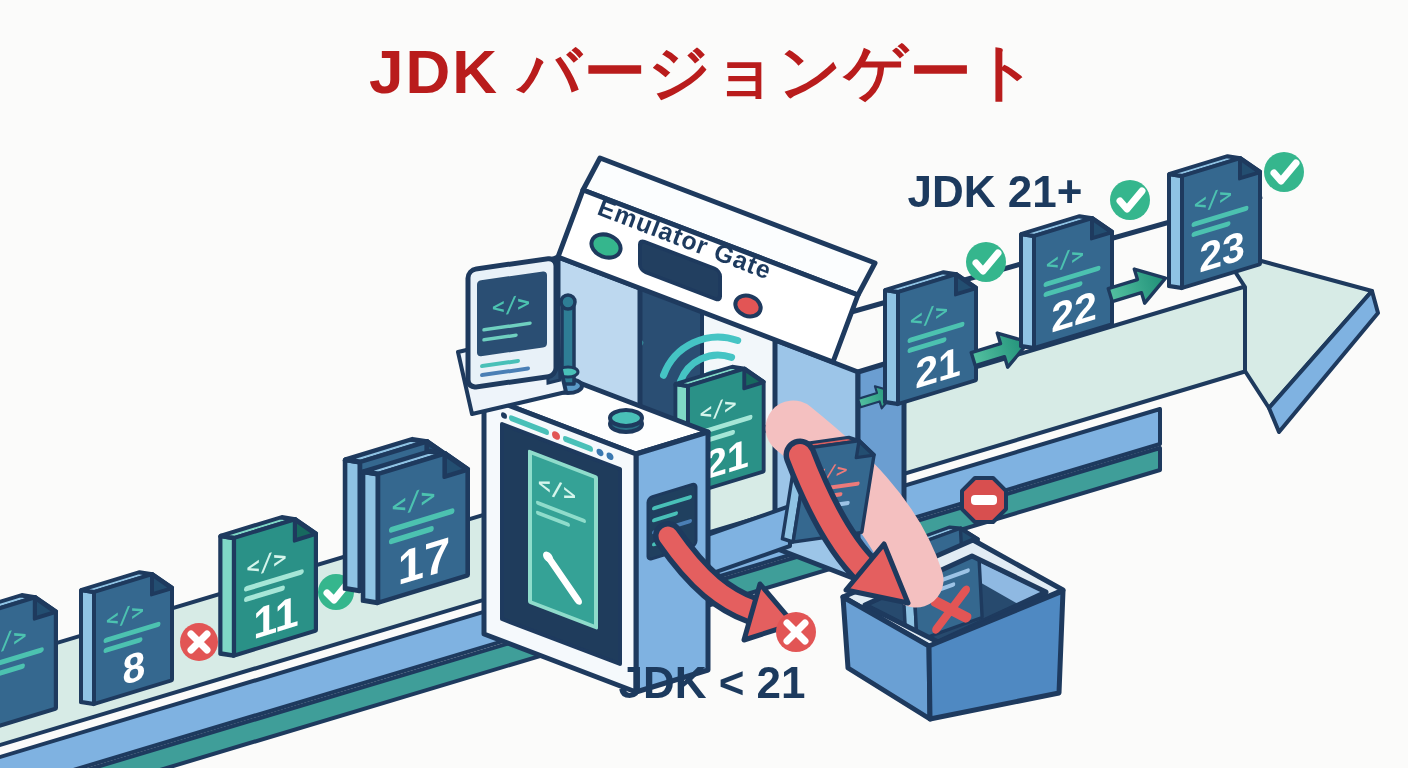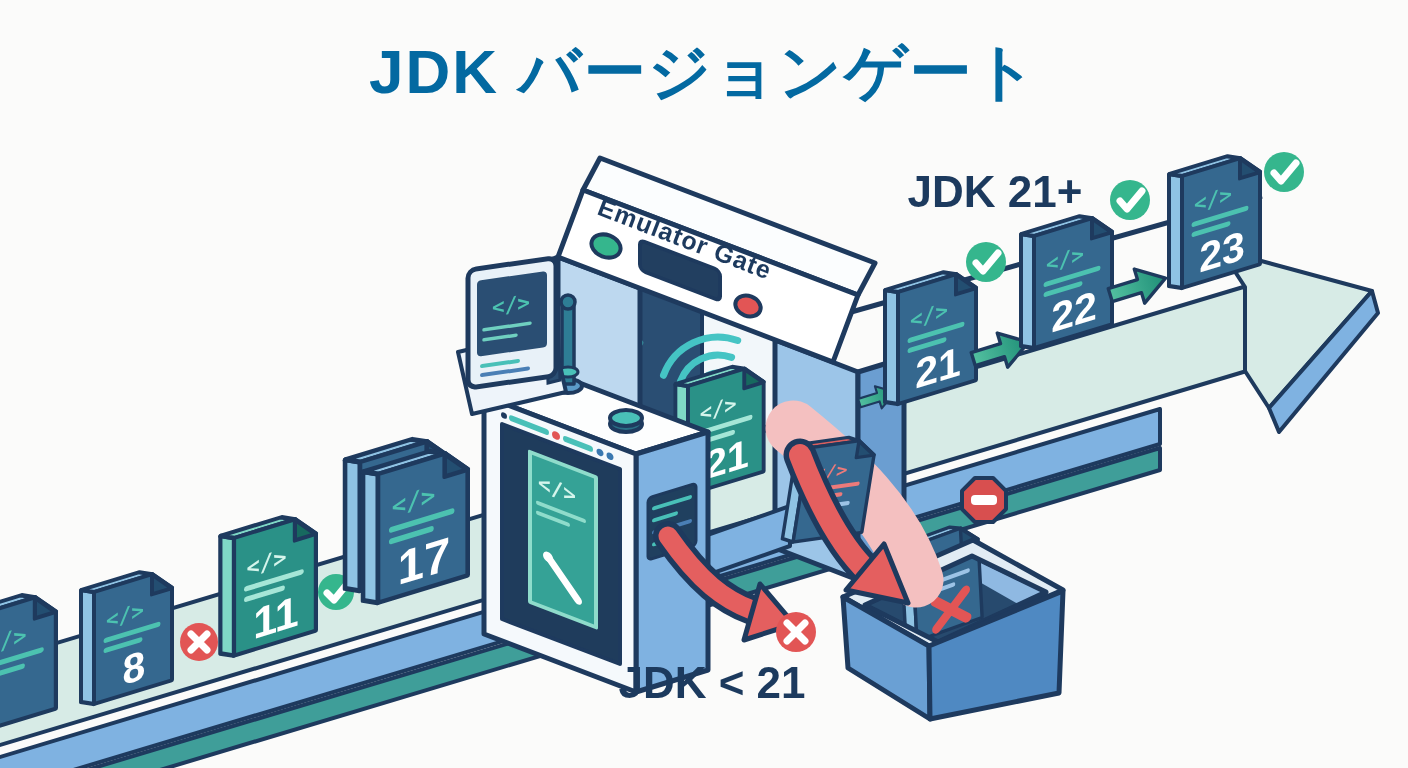--- a/index.html
+++ b/index.html
@@ -1,19 +1,19 @@
 <!DOCTYPE html>
 <html><head>
 <meta charset="utf-8">
 <style>
   html,body{margin:0;padding:0;background:#fbfbfa;}
   .stage{position:relative;width:1408px;height:768px;overflow:hidden;background:#fbfbfa;
          font-family:"Liberation Sans", sans-serif;}
   .title{position:absolute;top:30px;left:0;width:100%;text-align:center;
-         font-size:62px;font-weight:bold;color:#0369a1;letter-spacing:2px;}
+         font-size:62px;font-weight:bold;color:#b91c1c;letter-spacing:2px;}
   svg{position:absolute;top:0;left:0;}
   .ol{stroke:#1e3a5e;stroke-width:4;stroke-linejoin:round;}
   .ol5{stroke:#1e3a5e;stroke-width:5;stroke-linejoin:round;}
   .mint{fill:#d7ebe6;}
   .bblue{fill:#7fb2e1;}
   .bteal{fill:#3f9e99;}
   .f-light{fill:#8fc3e4;}
   .f-light-t{fill:#7fd8c6;}
   .f-top-red{fill:#d95f5f;}
   .f-front-b{fill:#35688f;}

